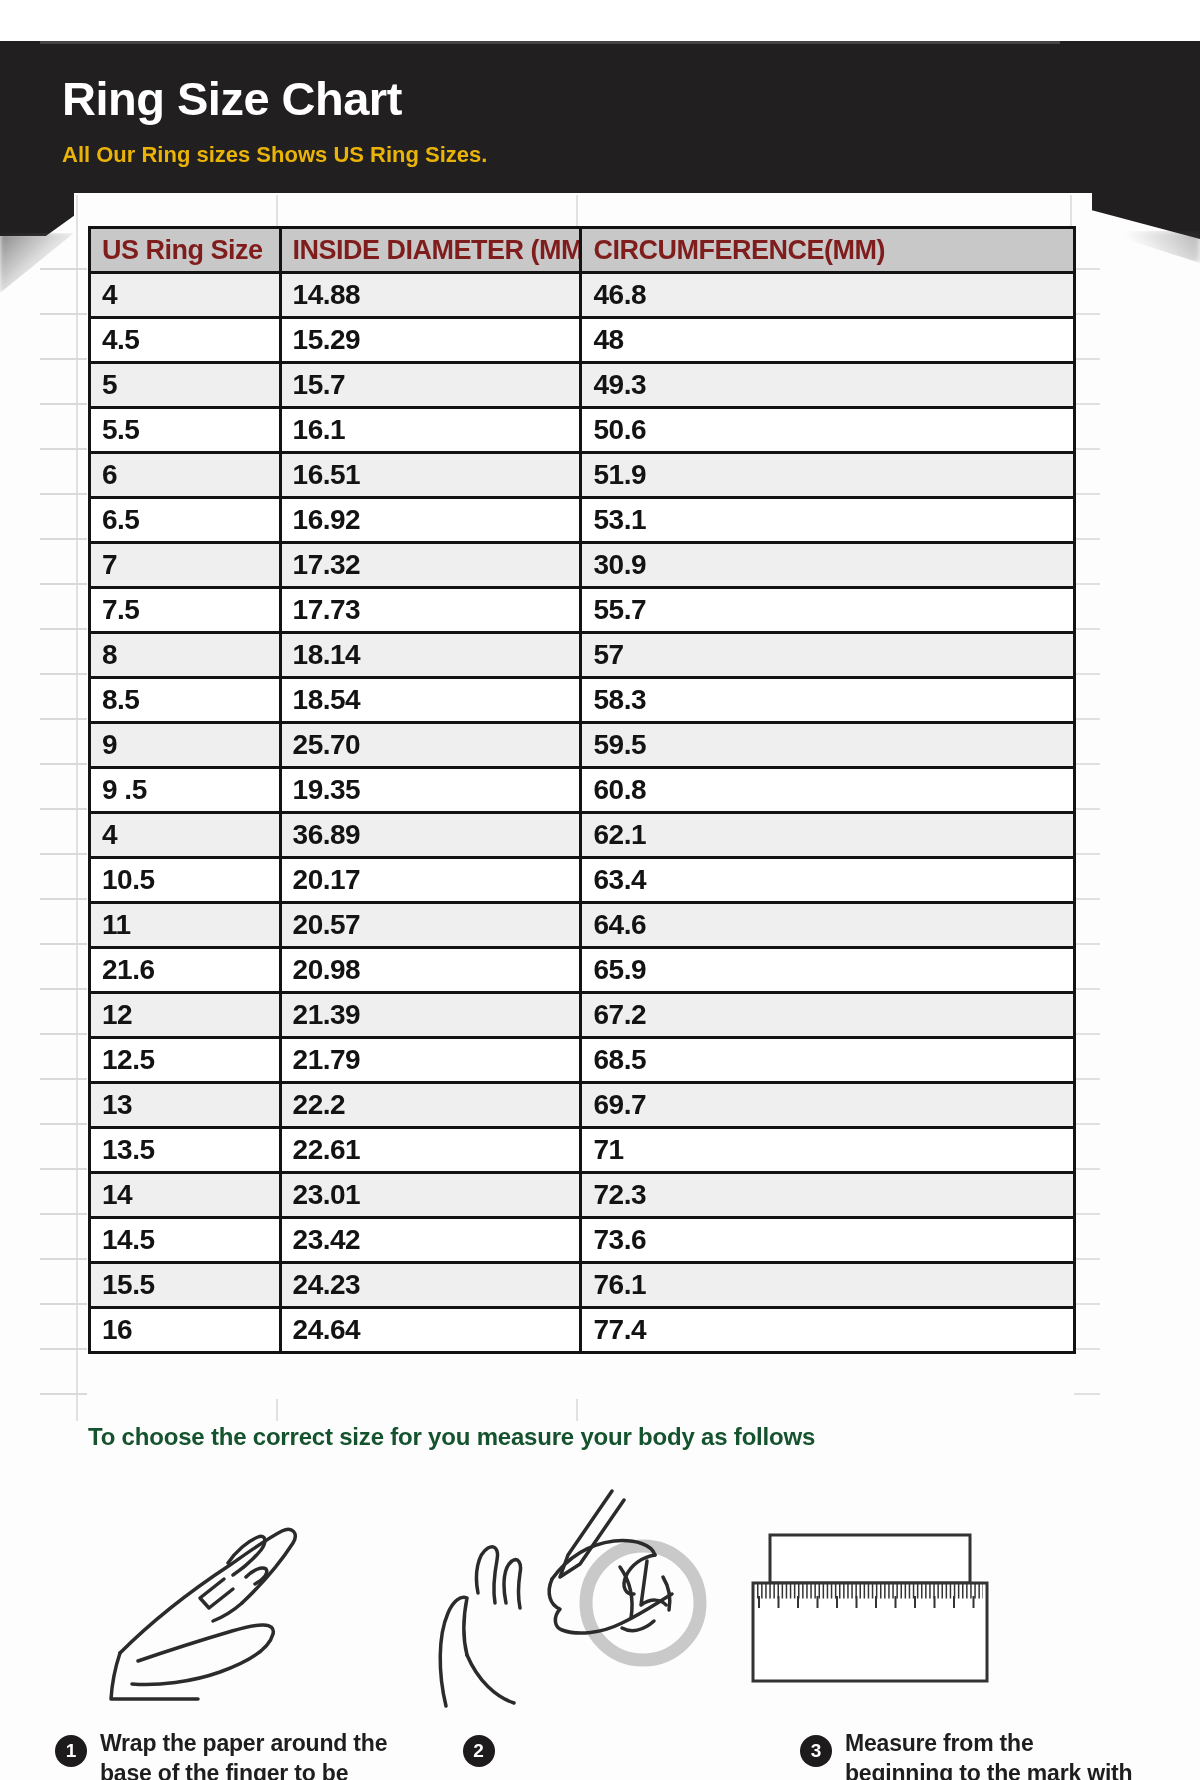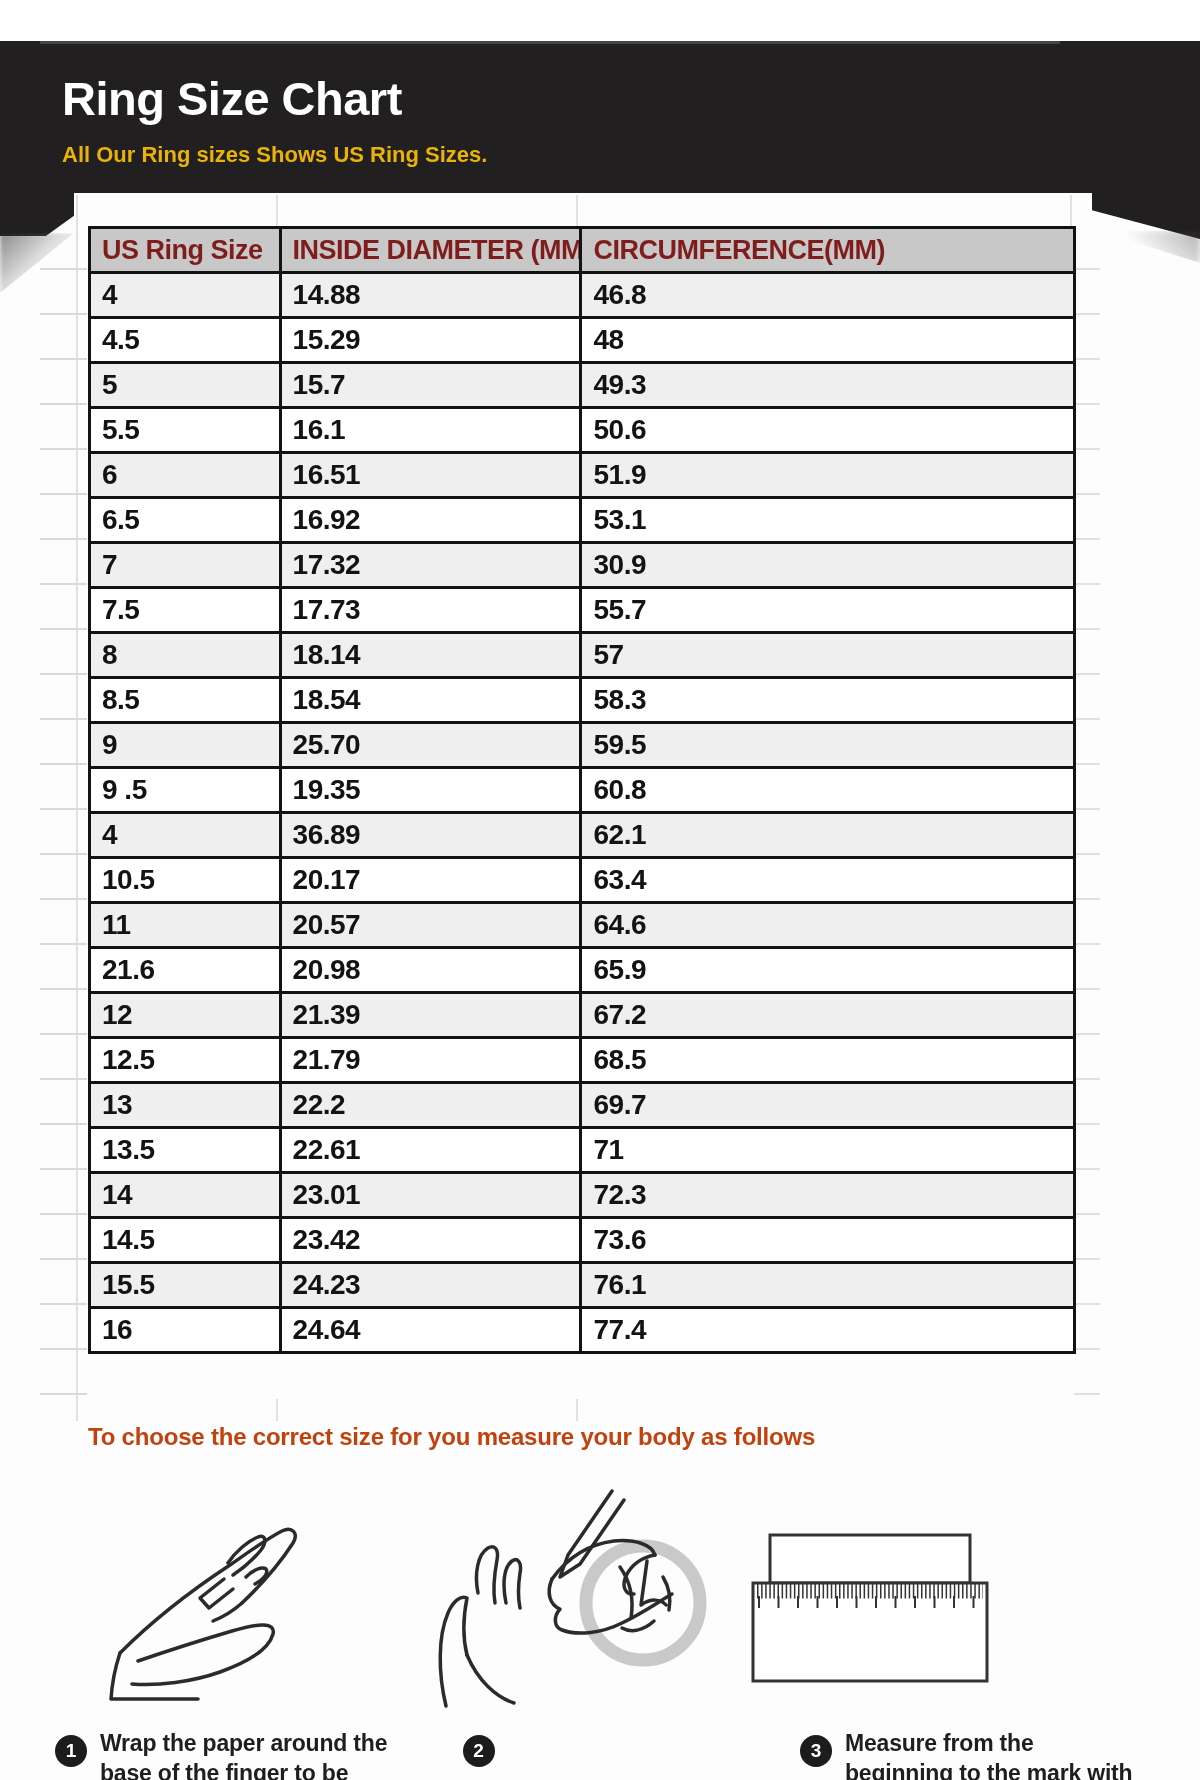--- a/index.html
+++ b/index.html
@@ -31,21 +31,21 @@
   table.size-table{position:absolute;left:88px;top:185px;border-collapse:collapse;table-layout:fixed;
         width:988px;background:#ffffff;}
   table.size-table th, table.size-table td{
         border:3px solid #131313;height:42px;padding:0 0 0 11px;text-align:left;vertical-align:middle;
         font-weight:bold;letter-spacing:-.5px;white-space:nowrap;overflow:hidden;}
   table.size-table th{background:#c8c8c8;font-size:27px;color:#7f1d1d;}
   table.size-table td{font-size:28px;color:#131313;background:#ffffff;}
   table.size-table tbody tr:nth-child(odd) td{background:#efefef;}
 
   
-  .instr-heading{position:absolute;left:88px;top:1382px;font-size:24px;font-weight:bold;color:#c2410c;letter-spacing:-.2px;}
+  .instr-heading{position:absolute;left:88px;top:1382px;font-size:24px;font-weight:bold;color:#14532d;letter-spacing:-.2px;}
   .illo{position:absolute;}
   .illo svg{display:block;}
   .steps{position:absolute;left:55px;top:1688px;width:1090px;display:flex;justify-content:space-between;}
   .step{display:flex;align-items:flex-start;}
   .step-badge{flex:0 0 auto;width:32px;height:32px;border-radius:50%;background:#1d1b1c;color:#fff;
         display:flex;align-items:center;justify-content:center;font-size:19px;font-weight:bold;margin:6px 13px 0 0;}
   .step-text{font-size:23px;font-weight:bold;color:#1e1e1e;line-height:1.3;letter-spacing:-.2px;}
   .step1{width:360px;} .step2{width:290px;} .step3{width:345px;}
 
   .footer-strip{position:absolute;left:0;top:1757px;width:1200px;height:23px;background:#e9e9e9;}

